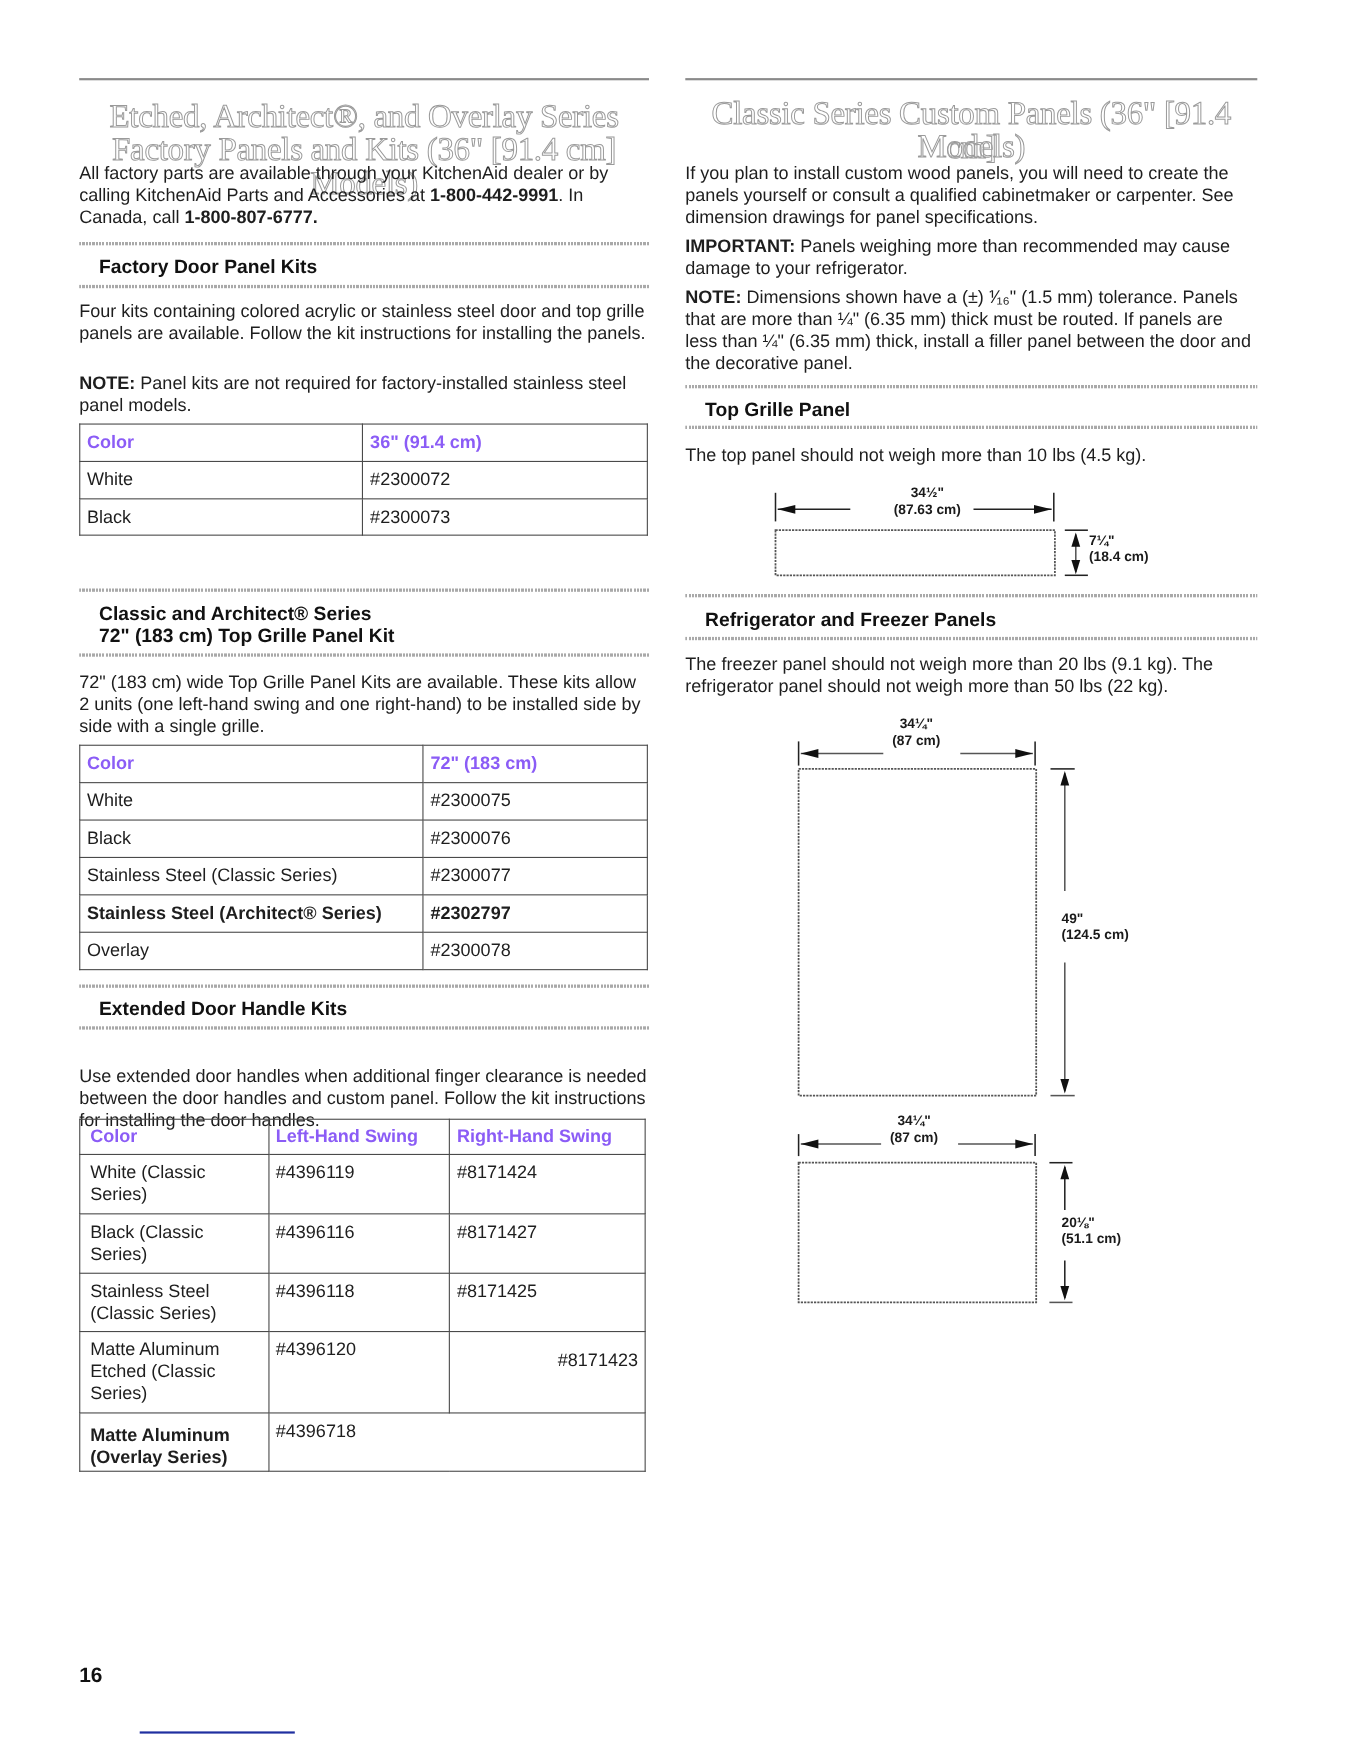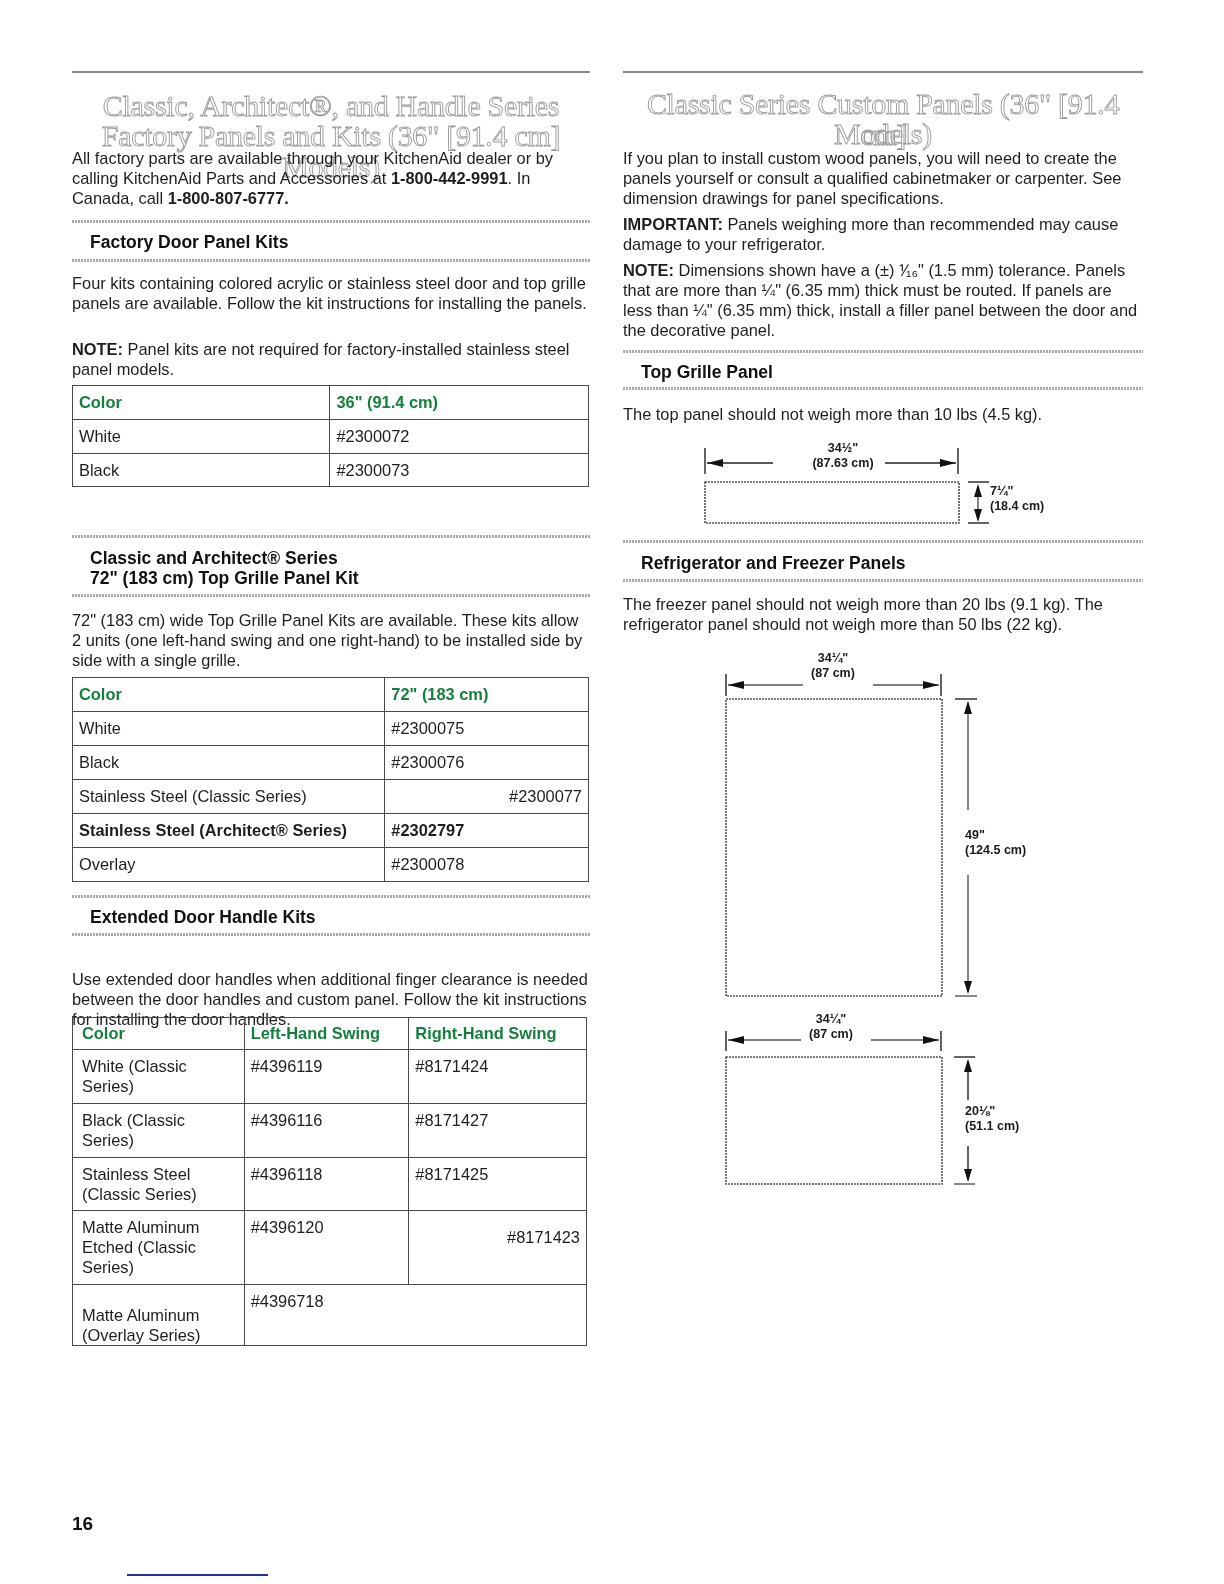--- a/index.html
+++ b/index.html
@@ -29,36 +29,36 @@
 
   .dot-rule {
     position: absolute; left: 0; width: 100%; height: 3px;
     background-image: repeating-linear-gradient(90deg, #9a9a9a 0 2px, transparent 2px 3px);
     opacity: 0.85;
   }
   .sub-head { position: absolute; left: 18px; font-weight: bold; font-size: 17.5px; line-height: 20px; color: #111; }
 
   table.kit { position: absolute; left: 0; border-collapse: collapse; font-size: 16.4px; color: #1e1e1e; }
   table.kit td, table.kit th { border: 1.5px solid #4a4a4a; padding: 0 6px; text-align: left; vertical-align: top; }
-  table.kit th { font-weight: bold; color: #15803d; }
+  table.kit th { font-weight: bold; color: #8b5cf6; }
 
   .diag-text { position: absolute; font-weight: bold; font-size: 12.5px; line-height: 15px; color: #1a1a1a; text-align: center; }
   .diag-text.left { text-align: left; }
 
   .page-num { position: absolute; left: 72px; top: 1513px; font-weight: bold; font-size: 19px; color: #111; }
   .blue-line { position: absolute; left: 127px; top: 1574px; width: 141px; height: 2px; background: #1f2fa0; }
 
   svg { position: absolute; overflow: visible; }
 </style>
 </head>
 <body>
 
 <div class="col col-left">
   <div class="top-rule"></div>
-  <div class="sec-title" style="top:90px;">Classic, Architect®, and Handle Series</div>
+  <div class="sec-title" style="top:90px;">Etched, Architect®, and Overlay Series</div>
   <div class="sec-title" style="top:120px;">Factory Panels and Kits (36" [91.4 cm] Models)</div>
 
   <div class="p" style="top:148px;">
     <span>All factory parts are available through your KitchenAid dealer or by calling KitchenAid Parts and Accessories at </span><b>1-800-442-9991</b><span>. In Canada, call </span><b>1-800-807-6777.</b>
   </div>
 
   <div class="dot-rule" style="top:220px;"></div>
   <div class="sub-head" style="top:232px;">Factory Door Panel Kits</div>
   <div class="dot-rule" style="top:259px;"></div>
   <div class="p" style="top:273px;">Four kits containing colored acrylic or stainless steel door and top grille panels are available. Follow the kit instructions for installing the panels.</div>
@@ -106,21 +106,21 @@
     <tr style="height:34px;">
       <td style="vertical-align:middle;">White</td>
       <td style="vertical-align:middle;">#2300075</td>
     </tr>
     <tr style="height:34px;">
       <td style="vertical-align:middle;">Black</td>
       <td style="vertical-align:middle;">#2300076</td>
     </tr>
     <tr style="height:34px;">
       <td style="vertical-align:middle;">Stainless Steel (Classic Series)</td>
-      <td style="vertical-align:middle;text-align:right;">#2300077</td>
+      <td style="vertical-align:middle;">#2300077</td>
     </tr>
     <tr style="height:34px;font-weight:bold;">
       <td style="vertical-align:middle;">Stainless Steel (Architect® Series)</td>
       <td style="vertical-align:middle;">#2302797</td>
     </tr>
     <tr style="height:34px;margin-left:16px;">
       <td style="vertical-align:middle;">Overlay</td>
       <td style="vertical-align:middle;">#2300078</td>
     </tr>
   </tbody>
@@ -157,21 +157,21 @@
       <td style="padding-top:6px; padding-left:9px; line-height:20px;">Stainless Steel (Classic Series)</td>
       <td style="padding-top:6px; line-height:20px;">#4396118</td>
       <td style="padding-top:6px; line-height:20px;">#8171425</td>
     </tr>
     <tr style="height:74px;">
       <td style="padding-top:6px; padding-left:9px; line-height:20px;">Matte Aluminum Etched (Classic Series)</td>
       <td style="padding-top:6px; line-height:20px;">#4396120</td>
       <td style="padding-top:16px; line-height:20px;text-align:right;">#8171423</td>
     </tr>
     <tr style="height:53px;">
-      <td style="padding-top:20px; padding-left:9px; line-height:20px;">Matte Aluminum (Overlay Series)</td>
+      <td style="padding-top:10px; padding-left:9px; line-height:20px;font-weight:bold;">Matte Aluminum (Overlay Series)</td>
       <td colspan="2" style="padding-top:6px; line-height:20px;">#4396718</td>
     </tr>
   </tbody>
     </table>
 </div>
 
 <div class="col col-right">
   <div class="top-rule"></div>
   <div class="sec-title" style="top:88px;">Classic Series Custom Panels (36" [91.4 cm]</div>
   <div class="sec-title" style="top:118px;">Models)</div>

